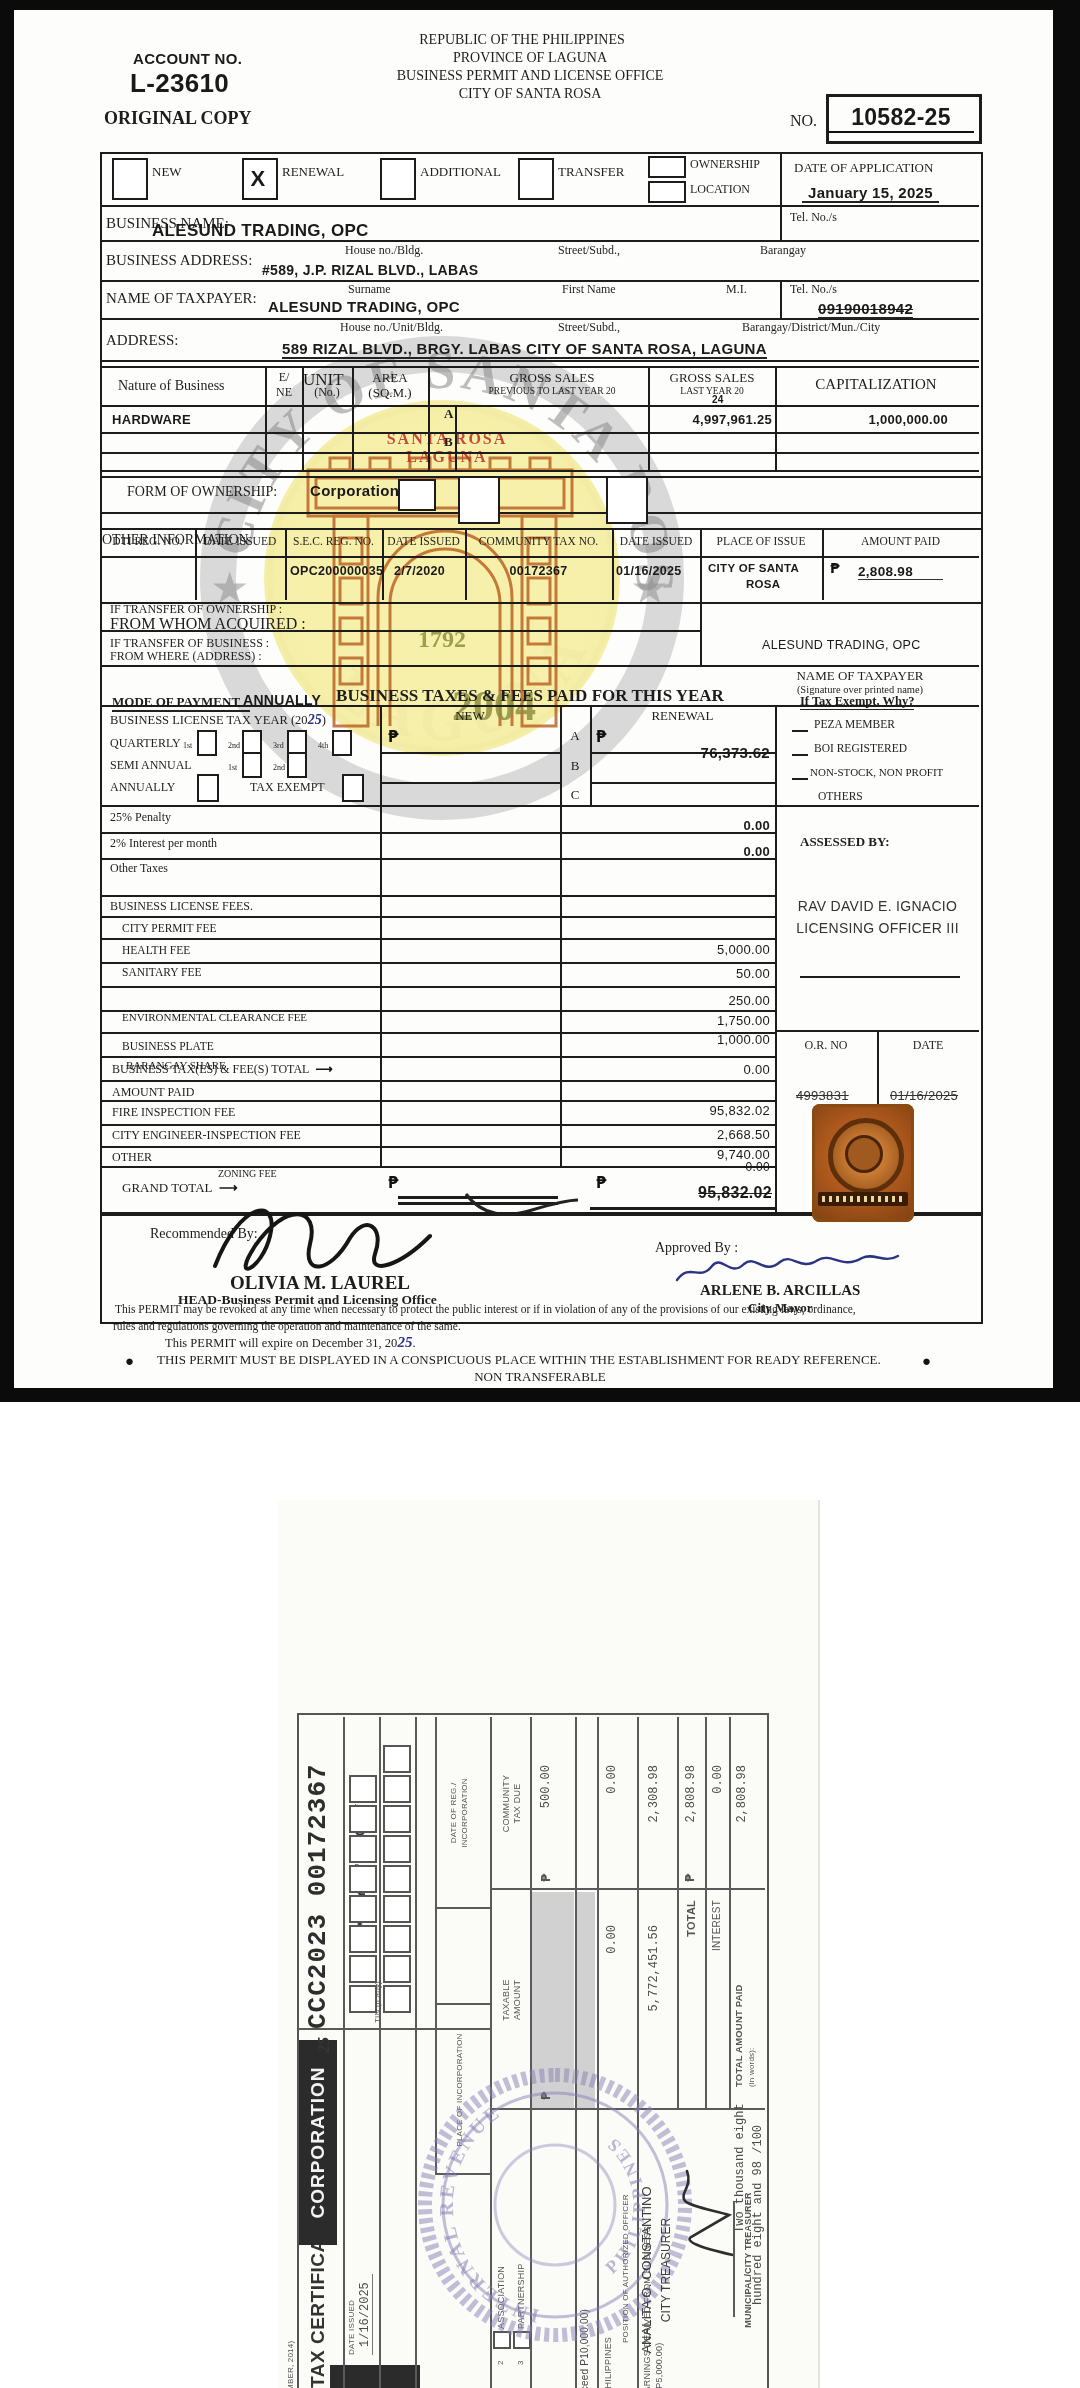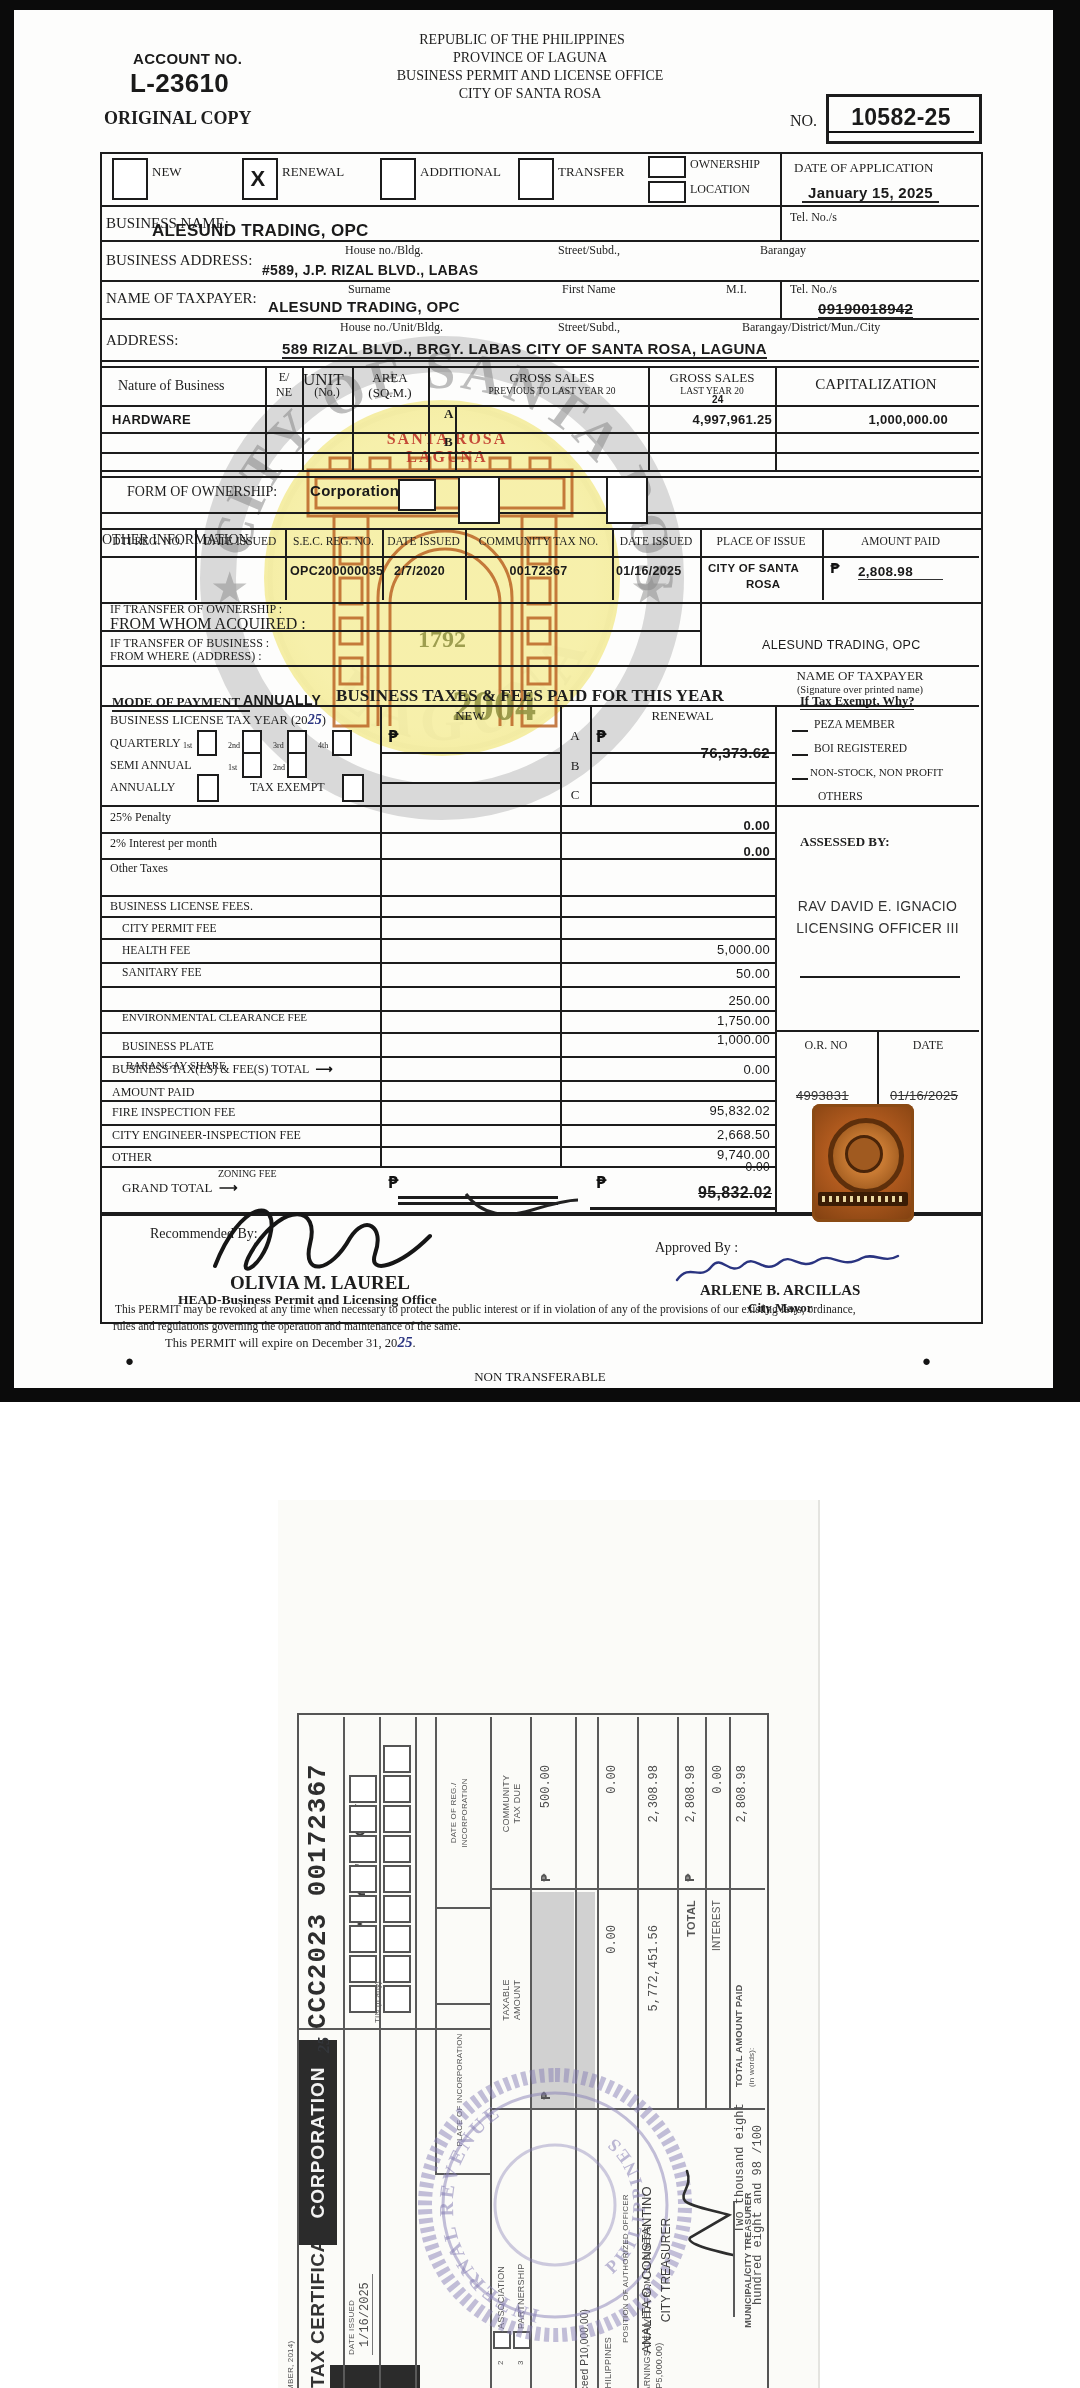--- a/index.html
+++ b/index.html
@@ -347,20 +347,21 @@
   <svg class="a" style="left:672px;top:1252px" width="230" height="40" viewBox="0 0 230 40">
     <path d="M5 28 C 18 10, 28 30, 40 14 C 50 2, 58 26, 72 12 C 84 2, 92 24, 108 10 C 120 0, 128 20, 146 8 C 160 0, 170 18, 190 6 C 202 0, 212 12, 226 4" stroke="#2a3480" stroke-width="2.4" fill="none" stroke-linecap="round"></path>
   </svg>
   <div class="a ser b" style="left:700px;top:1282px;font-size:15px">ARLENE B. ARCILLAS</div>
   <div class="a ser b" style="left:748px;top:1300px;font-size:13px">City Mayor</div>
 
   <div class="a ser" style="left:115px;top:1303px;width:860px;font-size:11.5px">This PERMIT may be revoked at any time when necessary to protect the public interest or if in violation of any of the provisions of our existing laws, ordinance,</div>
   <div class="a ser" style="left:113px;top:1320px;width:700px;font-size:11.5px">rules and regulations governing the operation and maintenance of the same.</div>
   <div class="a ser" style="left:165px;top:1334px;font-size:12.5px"><span>This PERMIT will expire on December 31, 20</span><span class="ink" style="font-size:15px">25</span><span>.</span></div>
   <div class="a sans" style="left:125px;top:1352px;font-size:15px">●</div>
+  <div class="a ser" style="left:157px;top:1352px;width:760px;font-size:13px">THIS PERMIT MUST BE DISPLAYED IN A CONSPICUOUS PLACE WITHIN THE ESTABLISHMENT FOR READY REFERENCE.</div>
   <div class="a sans" style="left:922px;top:1352px;font-size:15px">●</div>
   <div class="a ser c" style="left:340px;top:1369px;width:400px;font-size:13px">NON TRANSFERABLE</div>
 
   <div class="a" style="left:812px;top:1104px;width:102px;height:118px;border-radius:8px;background:radial-gradient(circle at 50% 45%,#d98a3f 0%,#b05a1e 45%,#7e3f10 100%);box-shadow:inset 0 0 0 3px #8a4a14">
     <div class="a" style="left:16px;top:14px;width:66px;height:66px;border-radius:50%;border:5px solid #5e2f0b;background:radial-gradient(circle,#c87a33 40%,#8a4a14 100%)"></div>
     <div class="a" style="left:33px;top:31px;width:32px;height:32px;border-radius:50%;border:3px solid #4a2408;background:#a05a20"></div>
     <div class="a" style="left:6px;top:88px;width:90px;height:14px;background:#3a1c05;border-radius:2px"></div>
     <div class="a" style="left:10px;top:92px;width:82px;height:6px;background:repeating-linear-gradient(90deg,#e8d7a0 0 3px,transparent 3px 7px)"></div>
   </div>
 </div>

